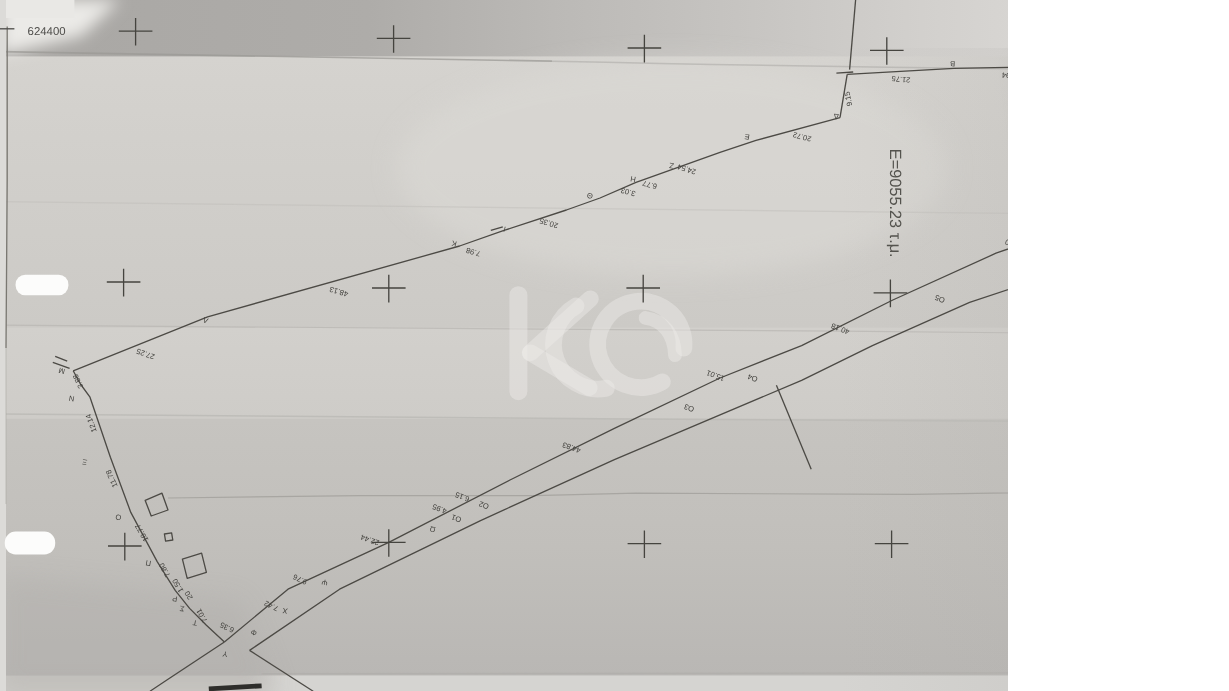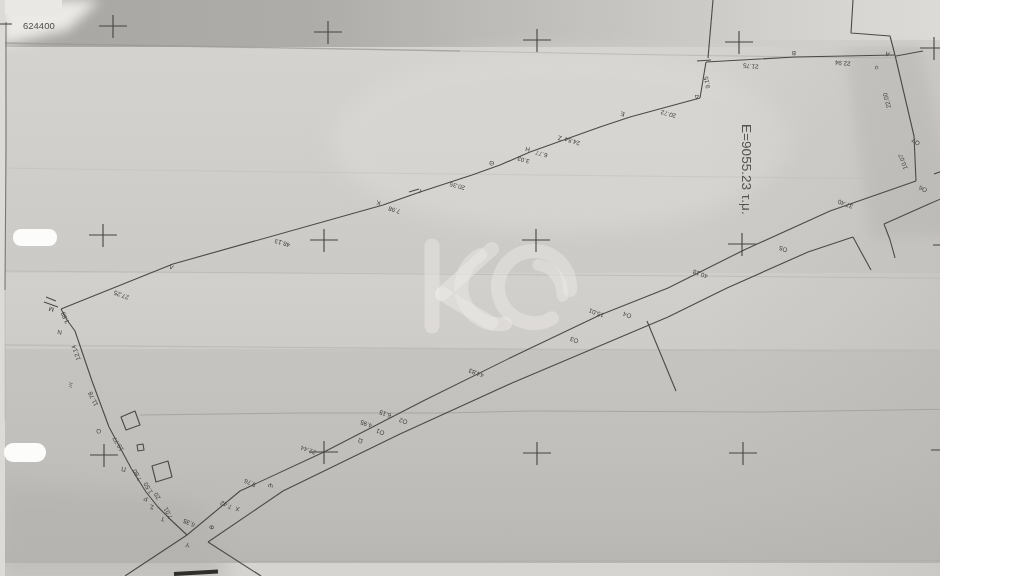--- a/index.html
+++ b/index.html
@@ -1,16 +1,16 @@
 <!DOCTYPE html>
 <html><head>
 <meta charset="utf-8">
 <style>
   html,body{margin:0;padding:0;}
-  #page{position:relative;width:940px;height:576px;overflow:hidden;
+  #page{position:relative;width:840px;height:576px;overflow:hidden;
         font-family:"Liberation Sans", sans-serif;background:#cfccc8;}
   svg{position:absolute;left:0;top:0;}
 </style>
 </head>
 <body>
 <div id="page">
 <svg width="1024" height="576" viewBox="0 0 1024 576">
 <defs>
   <linearGradient id="gTop" x1="0" y1="0" x2="1" y2="0">
     <stop offset="0" stop-color="#a9a7a4"></stop>

